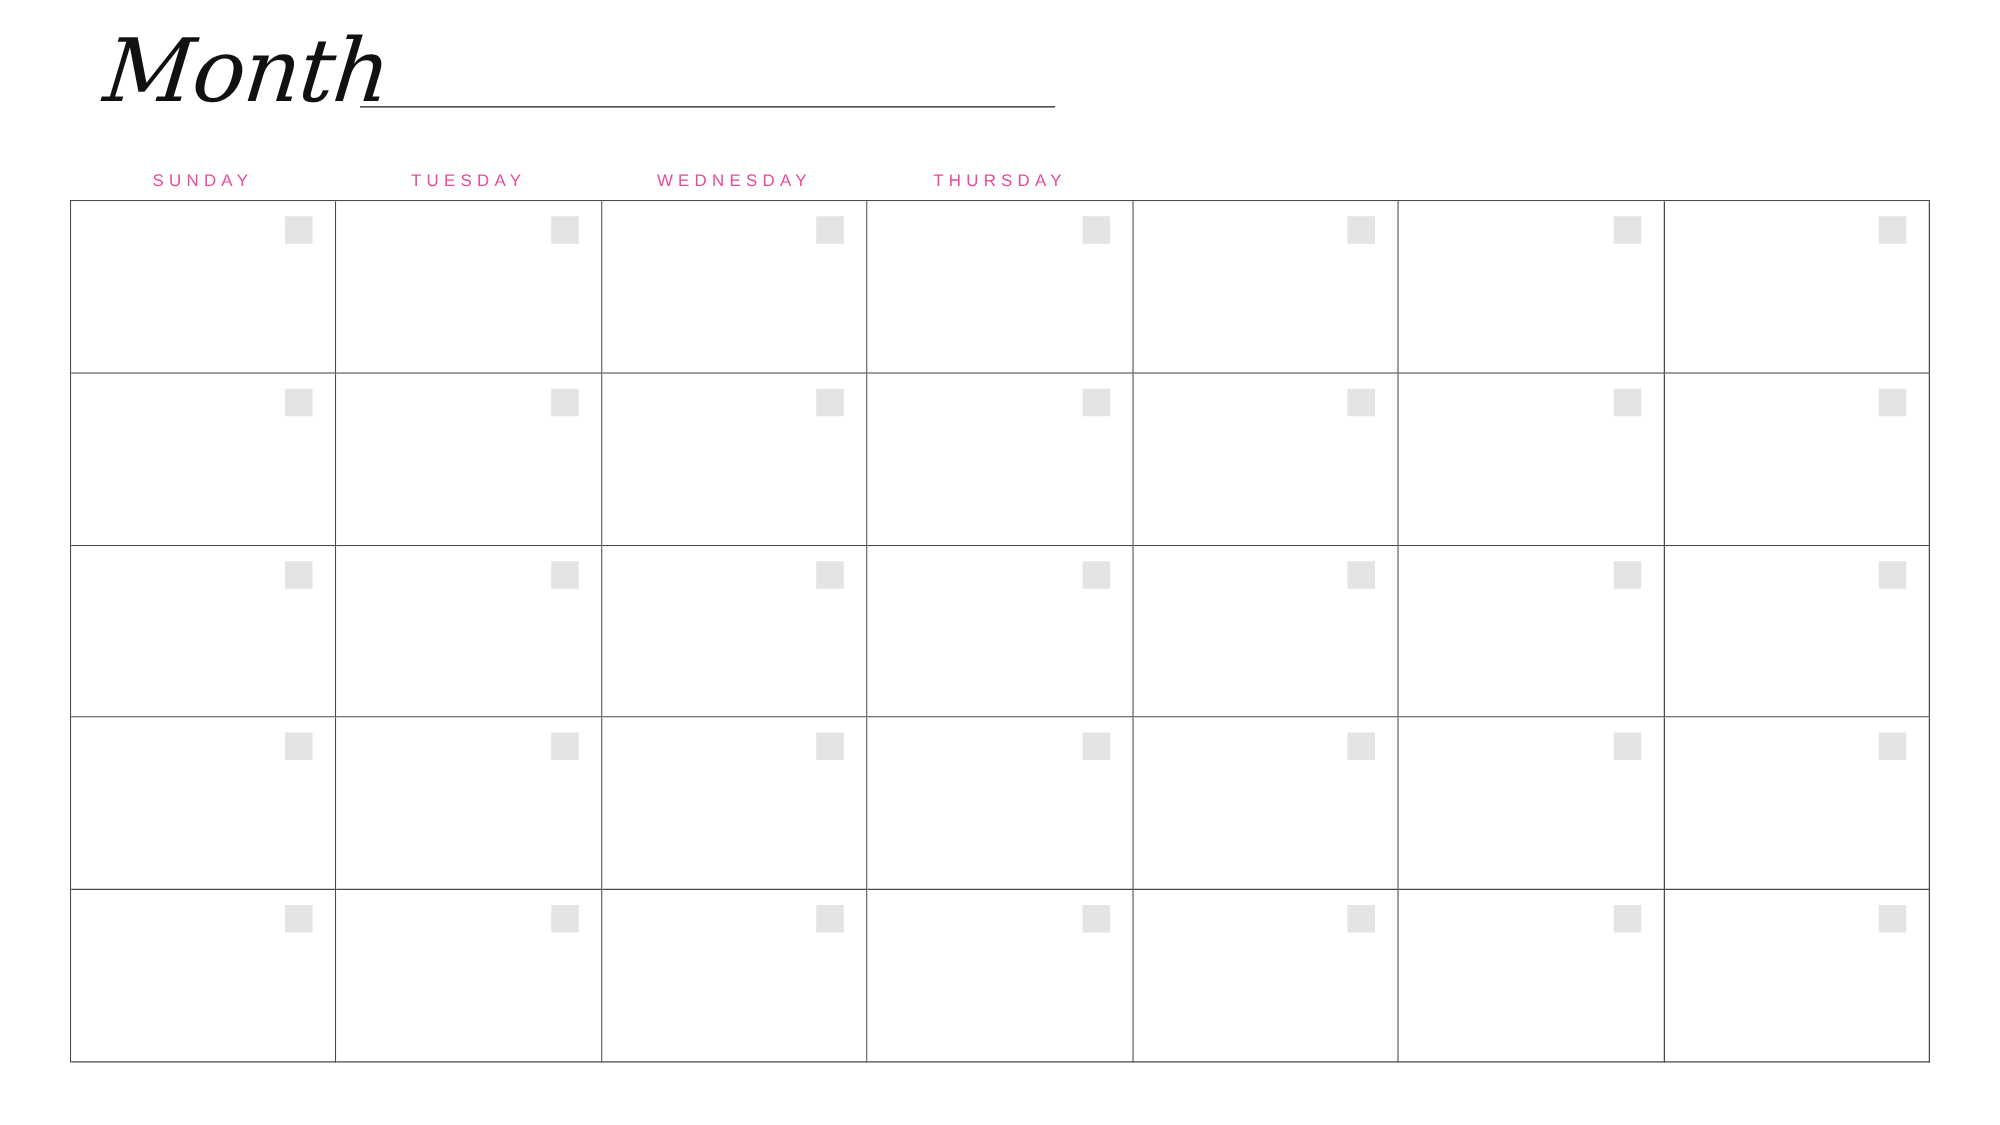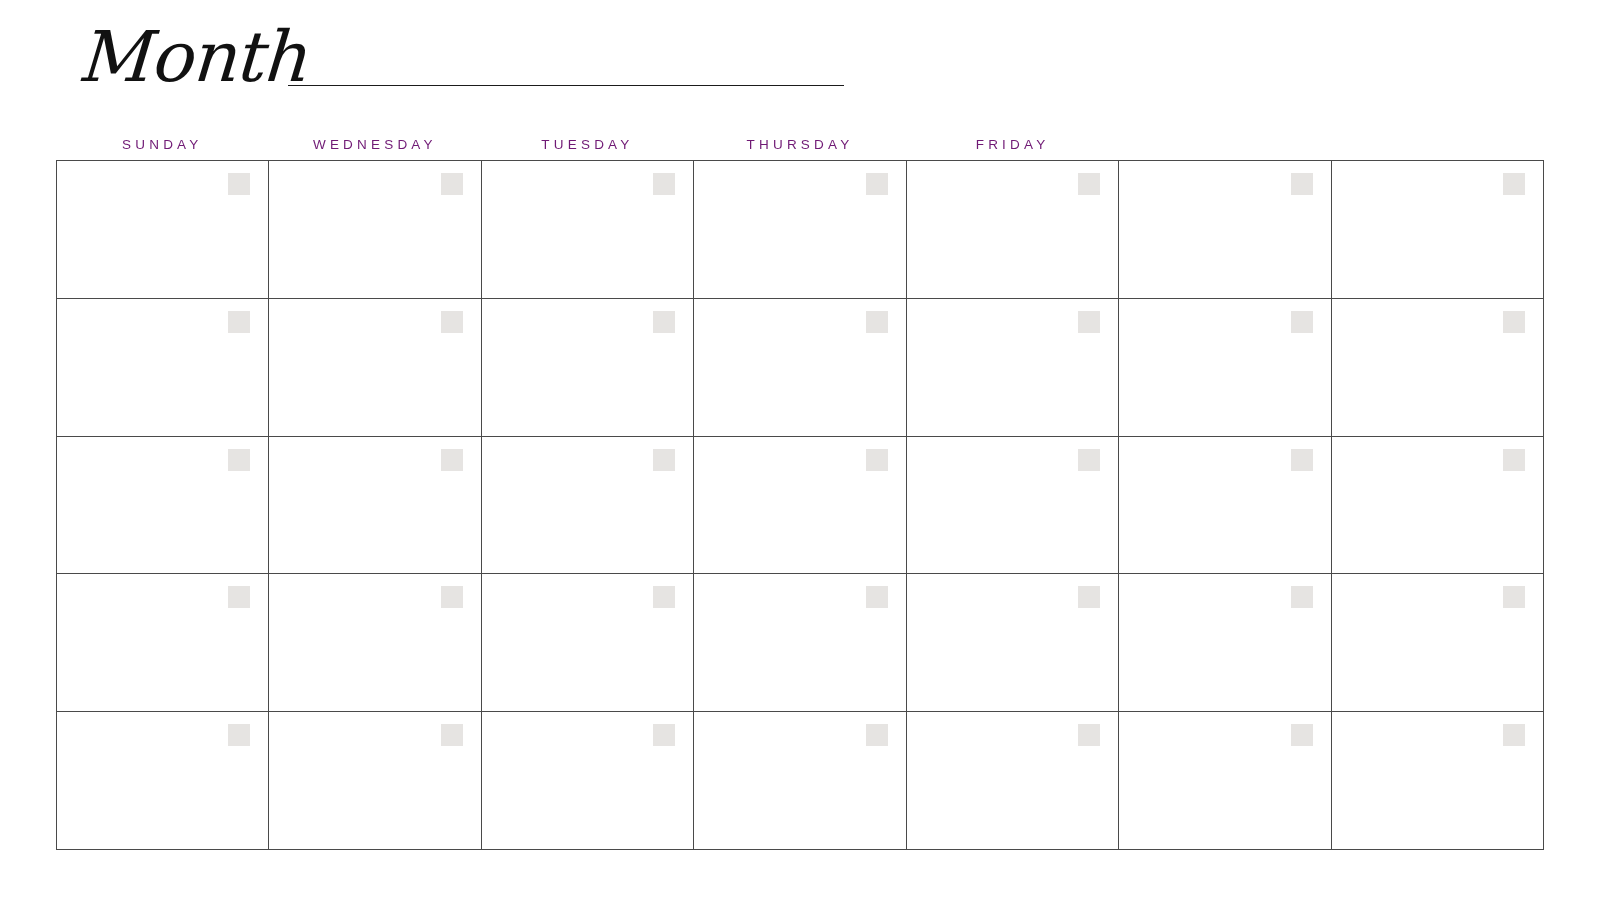--- a/index.html
+++ b/index.html
@@ -67,21 +67,21 @@
     height: 28px;
     display: grid;
     grid-template-columns: repeat(7, 1fr);
   }
   .dayname {
     display: flex;
     align-items: center;
     justify-content: center;
     font-size: 13.5px;
     letter-spacing: 4.2px;
-    color: #701a75;
+    color: #ec4899;
     text-transform: uppercase;
     font-weight: 400;
     white-space: nowrap;
   }
 
   
   .grid {
     position: absolute;
     left: 56px;
     top: 160px;
@@ -135,24 +135,23 @@
 
 <div class="page">
 
   <div class="header">
     <div class="month-script"><span class="cap">Month</span></div>
     <div class="month-rule"></div>
   </div>
 
   <div class="daynames">
     <div class="dayname">SUNDAY</div>
+    <div class="dayname">TUESDAY</div>
     <div class="dayname">WEDNESDAY</div>
-    <div class="dayname">TUESDAY</div>
     <div class="dayname">THURSDAY</div>
-    <div class="dayname">FRIDAY</div>
   </div>
 
   <div class="grid" id="calendar-grid">
       <div class="cell">
         <div class="datebox"></div>
         <div class="datenum"></div>
         <div class="notes"></div>
       </div>
       <div class="cell">
         <div class="datebox"></div>

